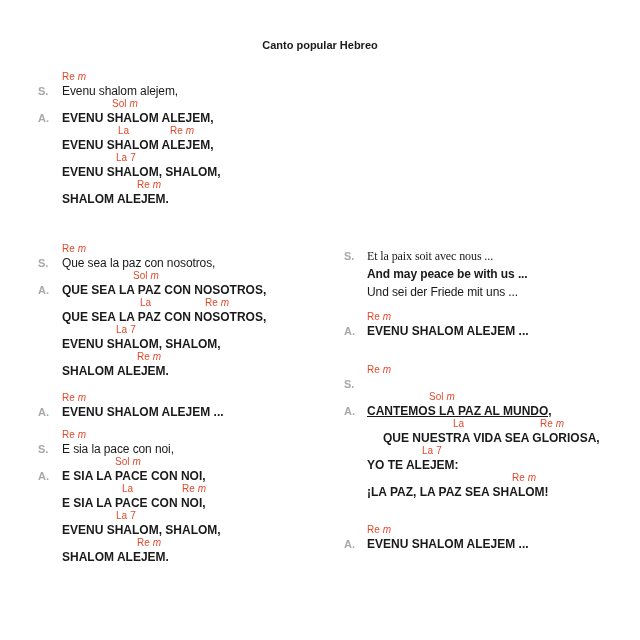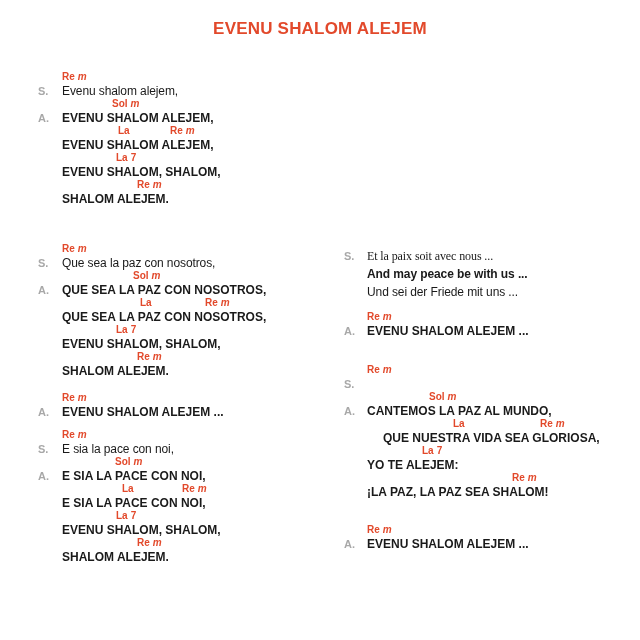--- a/index.html
+++ b/index.html
@@ -20,42 +20,42 @@
   }
   .subtitle {
     position:absolute; top:39px; left:0; width:640px;
     text-align:center; font-size:11px; font-weight:700;
     color:var(--text,#1a1a1a);
   }
   .block { position:absolute; width:300px; }
   .line { position:relative; }
   .chord-row { position:relative; height:13.5px; }
   .chord {
-    position:absolute; top:0; font-size:10px; font-weight:700;
+    position:absolute; top:0; font-size:10px; font-weight:400;
     color:var(--accent,#E2492B); white-space:nowrap; line-height:12px;
   }
   .chord-suffix { margin-left:3px; }
   .chord-suffix.it { font-style:italic; }
   .lyric-row { position:relative; height:13.5px; }
   .line.no-chords .lyric-row { height:18px; }
   .voice-label {
     position:absolute; left:0; top:0; font-size:11px; font-weight:700;
     color:var(--label,#A8A8A8); line-height:13px;
   }
   .lyric {
     position:absolute; top:0; font-size:12px; color:var(--text,#1a1a1a);
     white-space:nowrap; line-height:13px; letter-spacing:-0.1px;
   }
   .lyric.bold { font-weight:700; letter-spacing:0; }
 </style>
 </head>
 <body>
 
 <div class="sheet">
-  <div class="title">EVENU SHALOM ALEJEM</div>
+  <div class="subtitle">Canto popular Hebreo</div>
   <div id="verses">
       <div class="block" style="left: 38px; top: 71px;">
         <div class="line has-chords">
           <div class="chord-row">
             <span class="chord" style="left: 24px;"><span>Re</span><span class="chord-suffix it">m</span></span>
           </div>
           <div class="lyric-row">
             <span class="voice-label">S.</span>
             <span class="lyric" style="left: 24px;">Evenu shalom alejem,</span>
           </div>
@@ -233,21 +233,21 @@
           <div class="lyric-row">
             <span class="voice-label">S.</span>
           </div>
         </div>
         <div class="line has-chords">
           <div class="chord-row">
             <span class="chord" style="left: 85px;"><span>Sol</span><span class="chord-suffix it">m</span></span>
           </div>
           <div class="lyric-row">
             <span class="voice-label">A.</span>
-            <span class="lyric bold" style="left: 23px;">CANTEMOS LA PAZ AL MUNDO,</span>
+            <span class="lyric bold" style="left: 23px; text-decoration: underline;">CANTEMOS LA PAZ AL MUNDO,</span>
           </div>
         </div>
         <div class="line has-chords">
           <div class="chord-row">
             <span class="chord" style="left: 109px;"><span>La</span></span>
             <span class="chord" style="left: 196px;"><span>Re</span><span class="chord-suffix it">m</span></span>
           </div>
           <div class="lyric-row">
             <span class="lyric bold" style="left: 23px; padding-left: 16px;">QUE NUESTRA VIDA SEA GLORIOSA,</span>
           </div>

